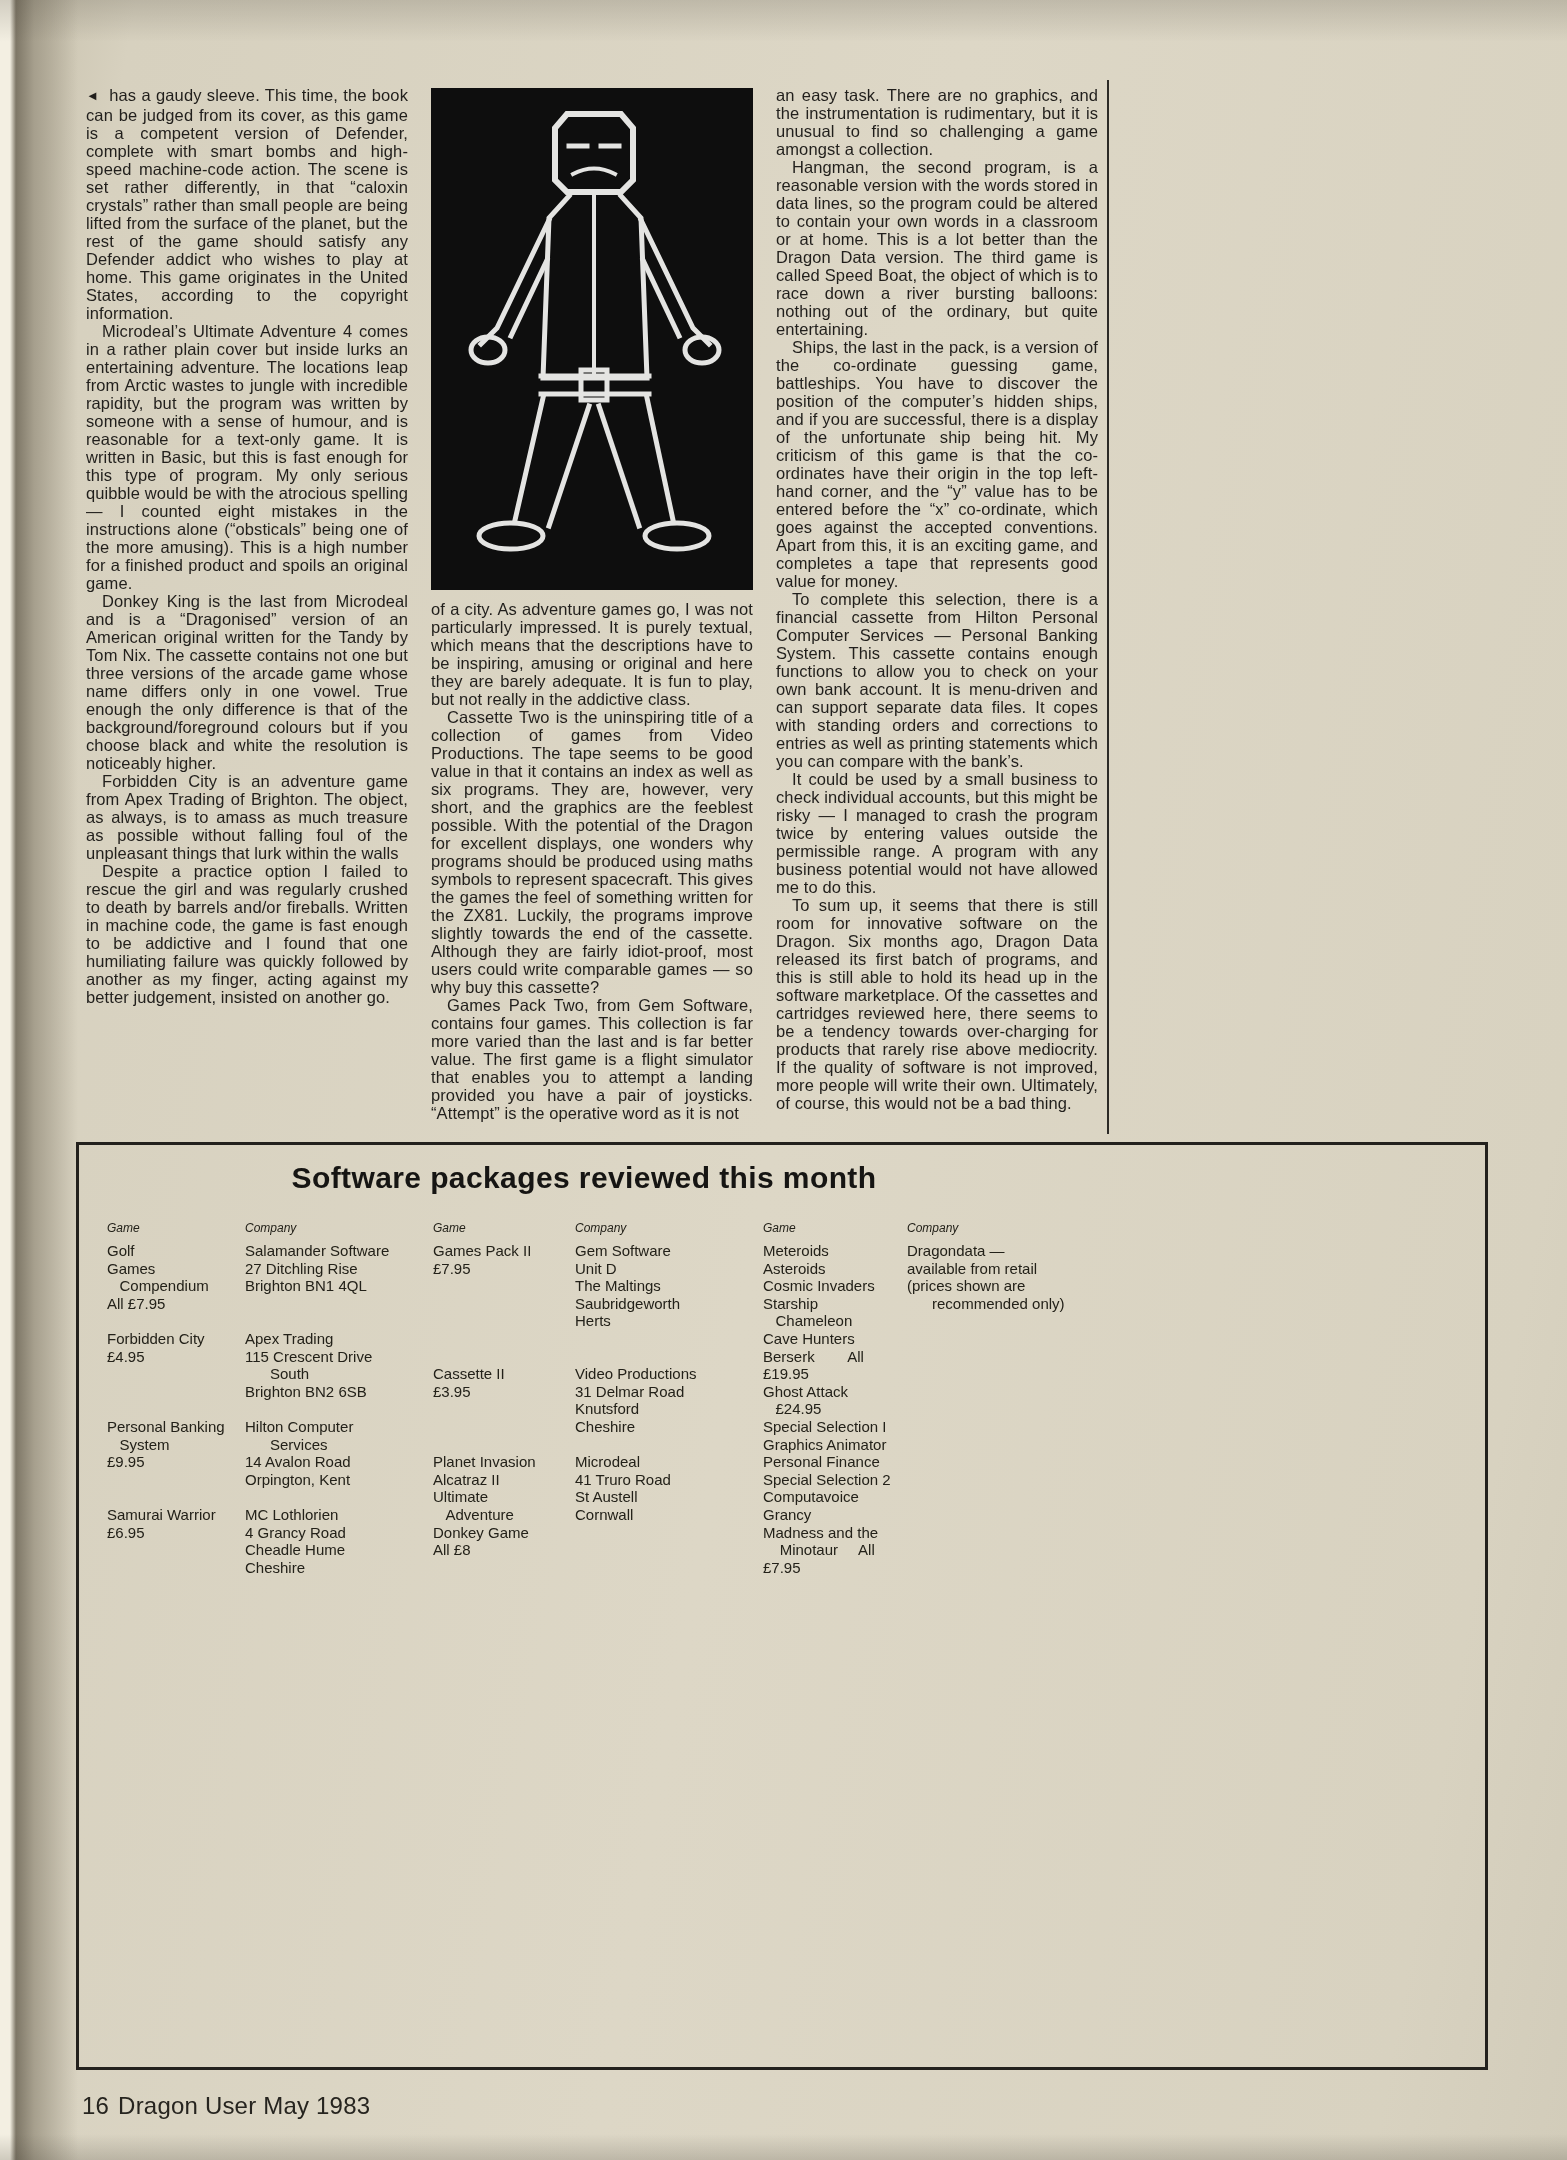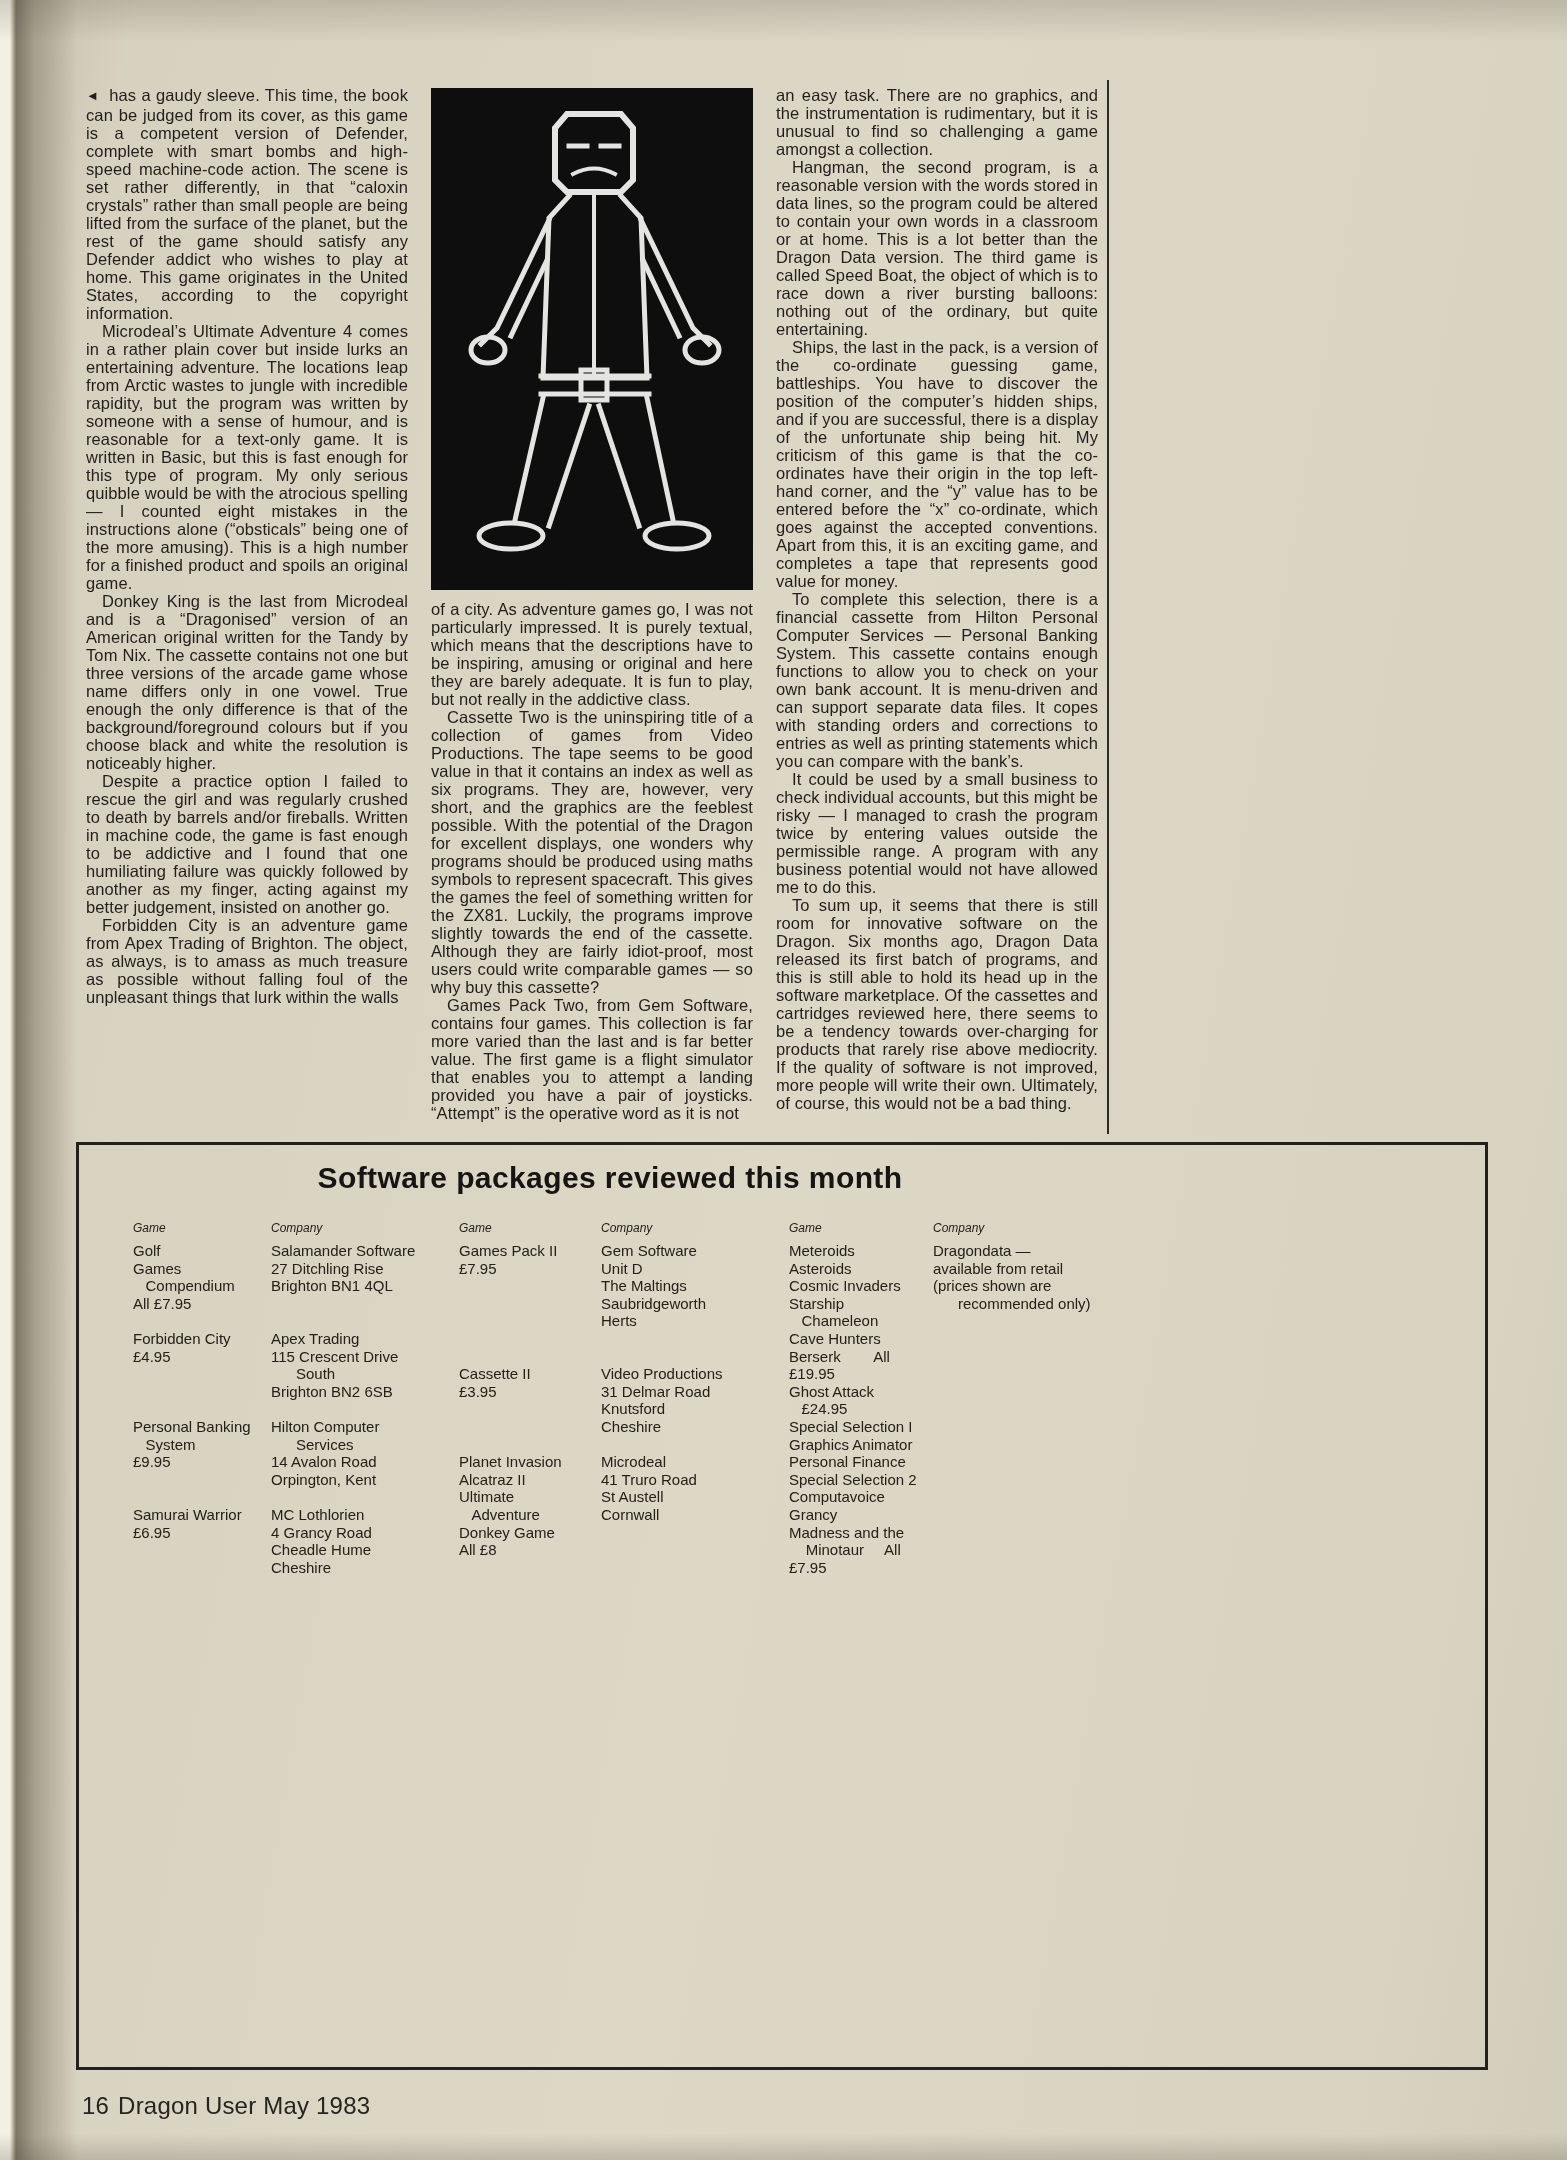--- a/index.html
+++ b/index.html
@@ -44,21 +44,20 @@
   }
   .screenshot svg{display:block;width:100%;height:100%;}
   .col-rule{
     position:absolute;left:1107px;top:80px;width:2px;height:1054px;
     background:#2c2a26;
   }
   .review-box{
     position:absolute;left:76px;top:1142px;width:1412px;height:928px;
     border:3px solid #23211d;
     box-sizing:border-box;
-    padding-left:26px;
   }
   .review-title{
     margin:16px 0 0 0;width:1010px;
     text-align:center;
     font-size:30px;font-weight:bold;letter-spacing:.4px;
     color:#161513;
   }
   .table-grid{
     margin:26px 0 0 28px;
     display:grid;
@@ -85,22 +84,22 @@
   <div class="edge-left"></div>
   <div class="edge-top"></div>
   <div class="edge-bottom"></div>
 
   <div class="columns">
 
     <div class="col">
       <p><span class="marker">◄</span><span> has a gaudy sleeve. This time, the book can be judged from its cover, as this game is a competent version of Defender, complete with smart bombs and high-speed machine-code action. The scene is set rather differently, in that “caloxin crystals” rather than small people are being lifted from the surface of the planet, but the rest of the game should satisfy any Defender addict who wishes to play at home. This game originates in the United States, according to the copyright information.</span></p>
       <p>Microdeal’s Ultimate Adventure 4 comes in a rather plain cover but inside lurks an entertaining adventure. The locations leap from Arctic wastes to jungle with incredible rapidity, but the program was written by someone with a sense of humour, and is reasonable for a text-only game. It is written in Basic, but this is fast enough for this type of program. My only serious quibble would be with the atrocious spelling — I counted eight mistakes in the instructions alone (“obsticals” being one of the more amusing). This is a high number for a finished product and spoils an original game.</p>
       <p>Donkey King is the last from Microdeal and is a “Dragonised” version of an American original written for the Tandy by Tom Nix. The cassette contains not one but three versions of the arcade game whose name differs only in one vowel. True enough the only difference is that of the background/foreground colours but if you choose black and white the resolution is noticeably higher.</p>
+      <p>Forbidden City is an adventure game from Apex Trading of Brighton. The object, as always, is to amass as much treasure as possible without falling foul of the unpleasant things that lurk within the walls</p>
       <p>Despite a practice option I failed to rescue the girl and was regularly crushed to death by barrels and/or fireballs. Written in machine code, the game is fast enough to be addictive and I found that one humiliating failure was quickly followed by another as my finger, acting against my better judgement, insisted on another go.</p>
-      <p>Forbidden City is an adventure game from Apex Trading of Brighton. The object, as always, is to amass as much treasure as possible without falling foul of the unpleasant things that lurk within the walls</p>
     </div>
 
     <div class="col">
       <div class="screenshot">
         <svg viewBox="0 0 322 502">
           <rect x="0" y="0" width="322" height="502" fill="#0e0e0e"></rect>
           <g stroke="#e4e4e2" fill="none" stroke-linecap="square">
 
             <path stroke-width="6" d="M136 26 L190 26 L202 40 L202 92 L190 104 L136 104 L124 92 L124 40 Z"></path>
 

